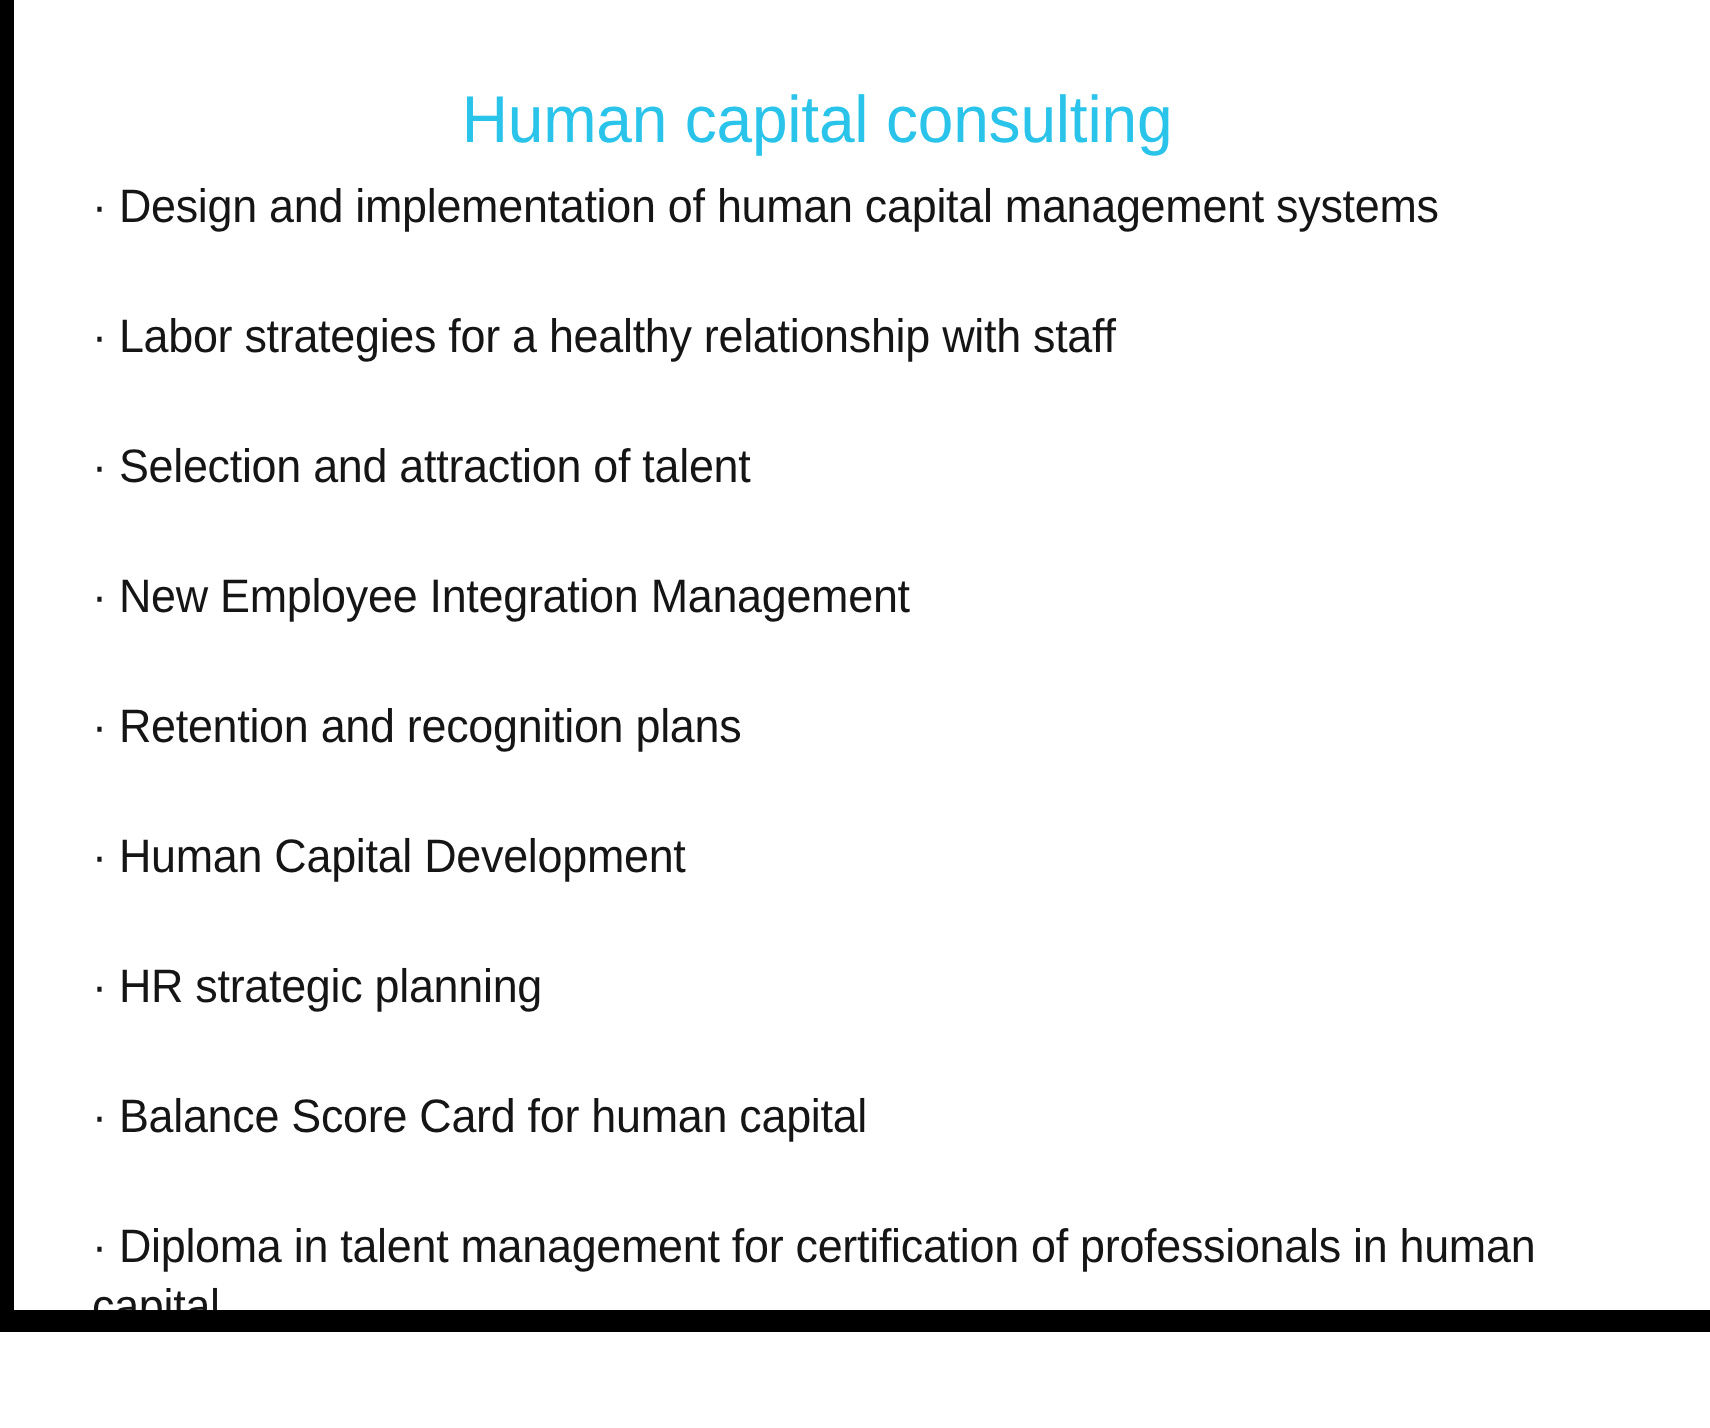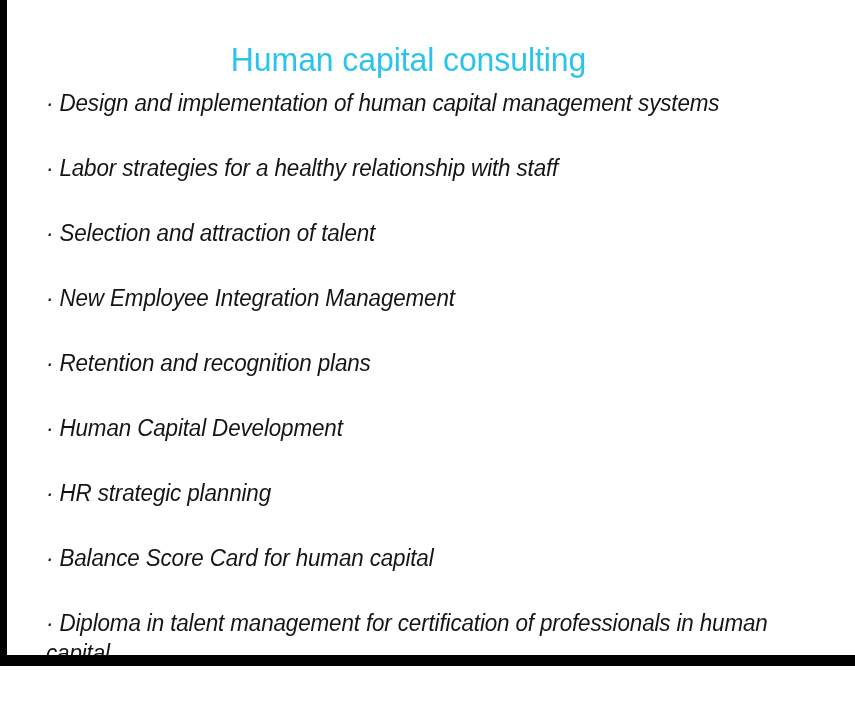--- a/index.html
+++ b/index.html
@@ -58,21 +58,20 @@
 
   
   #bullet-list {
     position: absolute;
     left: 46px;
     top: 88px;
     width: 790px;
     list-style: none;
     margin: 0;
     padding: 0;
-    font-style: italic;
   }
   .bullet-item {
     color: #151515;
     font-size: 23.5px;
     line-height: 30px;
     height: 65px;
     letter-spacing: -0.15px;
     transform: scaleX(0.955);
     transform-origin: left top;
     white-space: normal;

